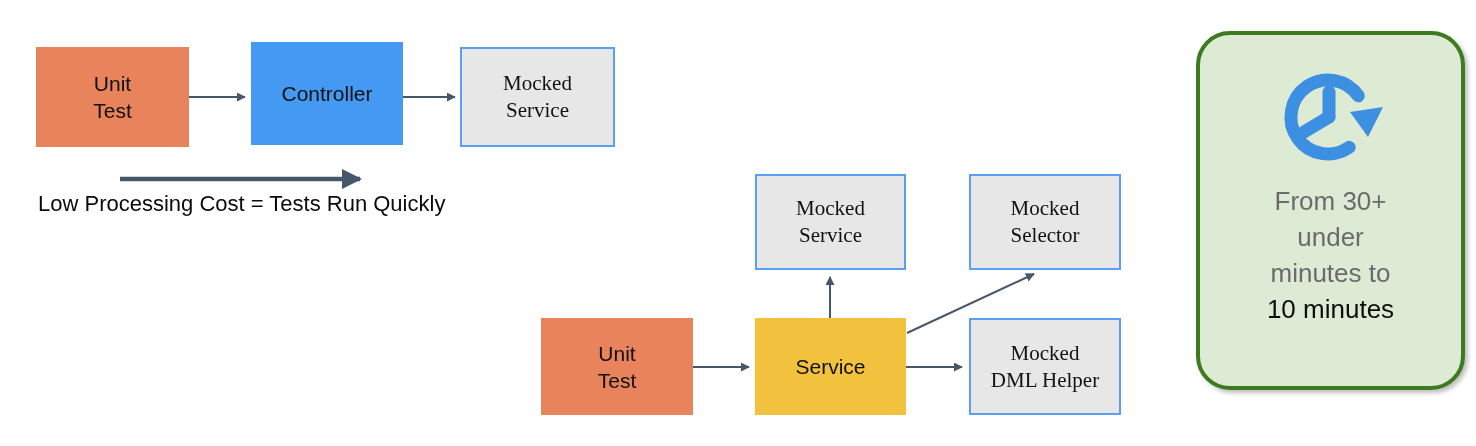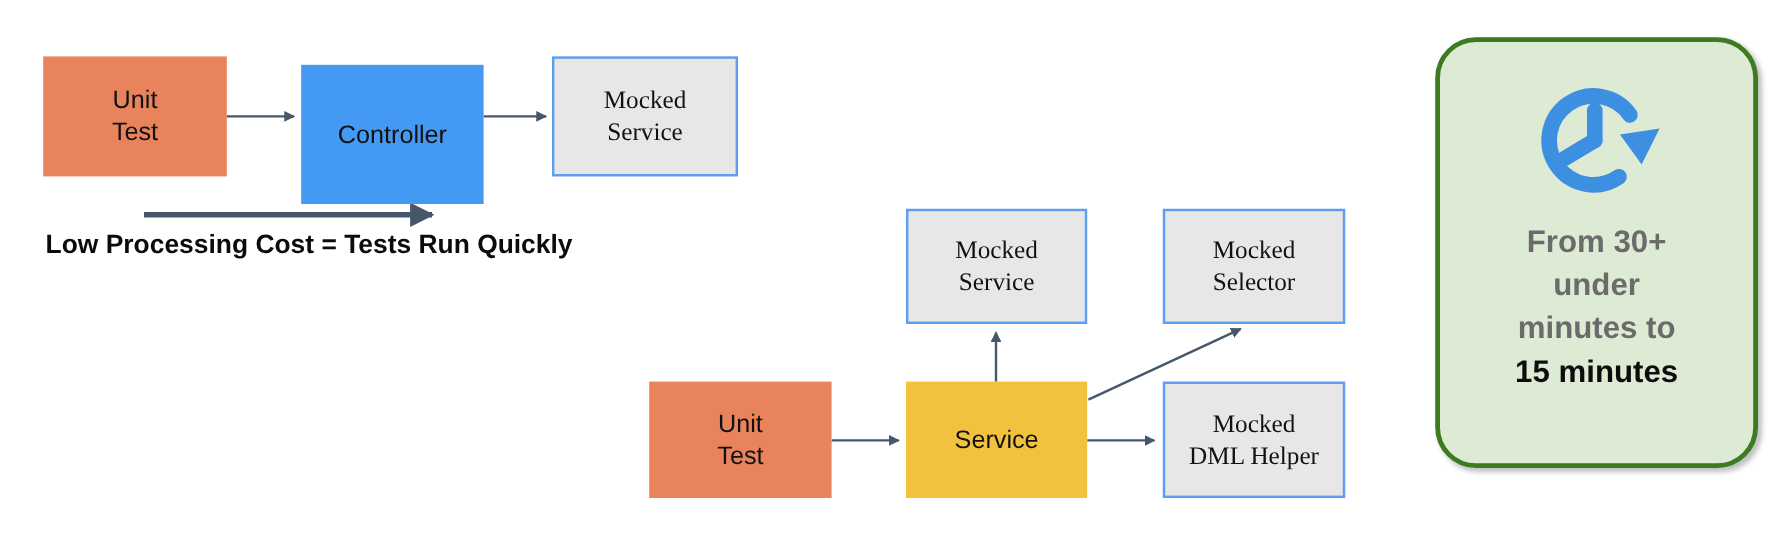--- a/index.html
+++ b/index.html
@@ -17,34 +17,34 @@
     display:flex;align-items:center;justify-content:center;
     text-align:center;font-size:21px;line-height:27px;color:#111;
     white-space:pre-line;
   }
   .box.orange{background:var(--orange);}
   .box.blue{background:var(--blue);}
   .box.yellow{background:var(--yellow);}
   .box.gray{background:var(--box_gray);border:2px solid var(--box_border);font-family:Liberation Serif, serif;}
   .caption{
     position:absolute;left:38px;top:191px;width:460px;
-    font-size:22px;color:#0b0b0b;font-weight:bold;
+    font-size:22px;color:#0b0b0b;
   }
   .callout{
     position:absolute;left:1196px;top:31px;width:269px;height:359px;
     box-sizing:border-box;background:var(--card_bg);
     border:4px solid var(--card_border);border-radius:34px;
     box-shadow:3px 3px 4px rgba(0,0,0,0.25);
     display:flex;flex-direction:column;align-items:center;
   }
   .callout .icon{margin-top:36px;}
   .callout .icon path,.callout .icon line{stroke:var(--icon_blue);}
   .callout .icon polygon{fill:var(--icon_blue);}
   .callout-text{
-    margin-top:16px;text-align:center;font-weight:bold;
+    margin-top:16px;text-align:center;font-weight:normal;
     font-size:26px;line-height:36px;color:var(--text_gray);
   }
   .callout-text .em-line{color:#0d0d0d;}
 </style>
 </head>
 <body>
 
 <div class="stage">
 
   <svg class="connectors" viewBox="0 0 1476 446" xmlns="http://www.w3.org/2000/svg">
@@ -57,21 +57,21 @@
     <line class="thin" x1="403" y1="97" x2="455" y2="97" marker-end="url(#ah)"></line>
     <line class="thick" x1="120" y1="179" x2="360" y2="179" marker-end="url(#ah)"></line>
     <line class="thin" x1="693" y1="367" x2="749" y2="367" marker-end="url(#ah)"></line>
     <line class="thin" x1="906" y1="367" x2="962" y2="367" marker-end="url(#ah)"></line>
     <line class="thin" x1="830" y1="318" x2="830" y2="277" marker-end="url(#ah)"></line>
     <line class="thin" x1="907" y1="333" x2="1034" y2="274" marker-end="url(#ah)"></line>
   </svg>
 
   <div class="box orange" style="left:36px;top:47px;width:153px;height:100px;">Unit
 Test</div>
-  <div class="box blue" style="left:251px;top:54px;width:152px;height:116px;">Controller</div>
+  <div class="box blue" style="left:251px;top:42px;width:152px;height:103px;">Controller</div>
   <div class="box gray" style="left:460px;top:47px;width:155px;height:100px;">Mocked
 Service</div>
 
   <div class="caption">Low Processing Cost = Tests Run Quickly</div>
 
   <div class="box gray" style="left:755px;top:174px;width:151px;height:96px;">Mocked
 Service</div>
   <div class="box gray" style="left:969px;top:174px;width:152px;height:96px;">Mocked
 Selector</div>
   <div class="box orange" style="left:541px;top:318px;width:152px;height:97px;">Unit
@@ -84,17 +84,17 @@
     <svg class="icon" width="116" height="96" viewBox="0 0 116 96" xmlns="http://www.w3.org/2000/svg">
       <path d="M 85.3 24.8 A 37 37 0 1 0 76.2 76.3" fill="none" stroke-width="13" stroke-linecap="round"></path>
       <polygon points="77,41 110,36 95,66"></polygon>
       <line x1="56" y1="46" x2="56" y2="21" stroke-width="13" stroke-linecap="round"></line>
       <line x1="56" y1="46" x2="31" y2="61" stroke-width="13" stroke-linecap="round"></line>
     </svg>
     <div class="callout-text">
       <div>From 30+</div>
       <div>under</div>
       <div>minutes to</div>
-      <div class="em-line">15 minutes</div>
+      <div class="em-line">10 minutes</div>
     </div>
   </div>
 
 </div>
 
 </body></html>

